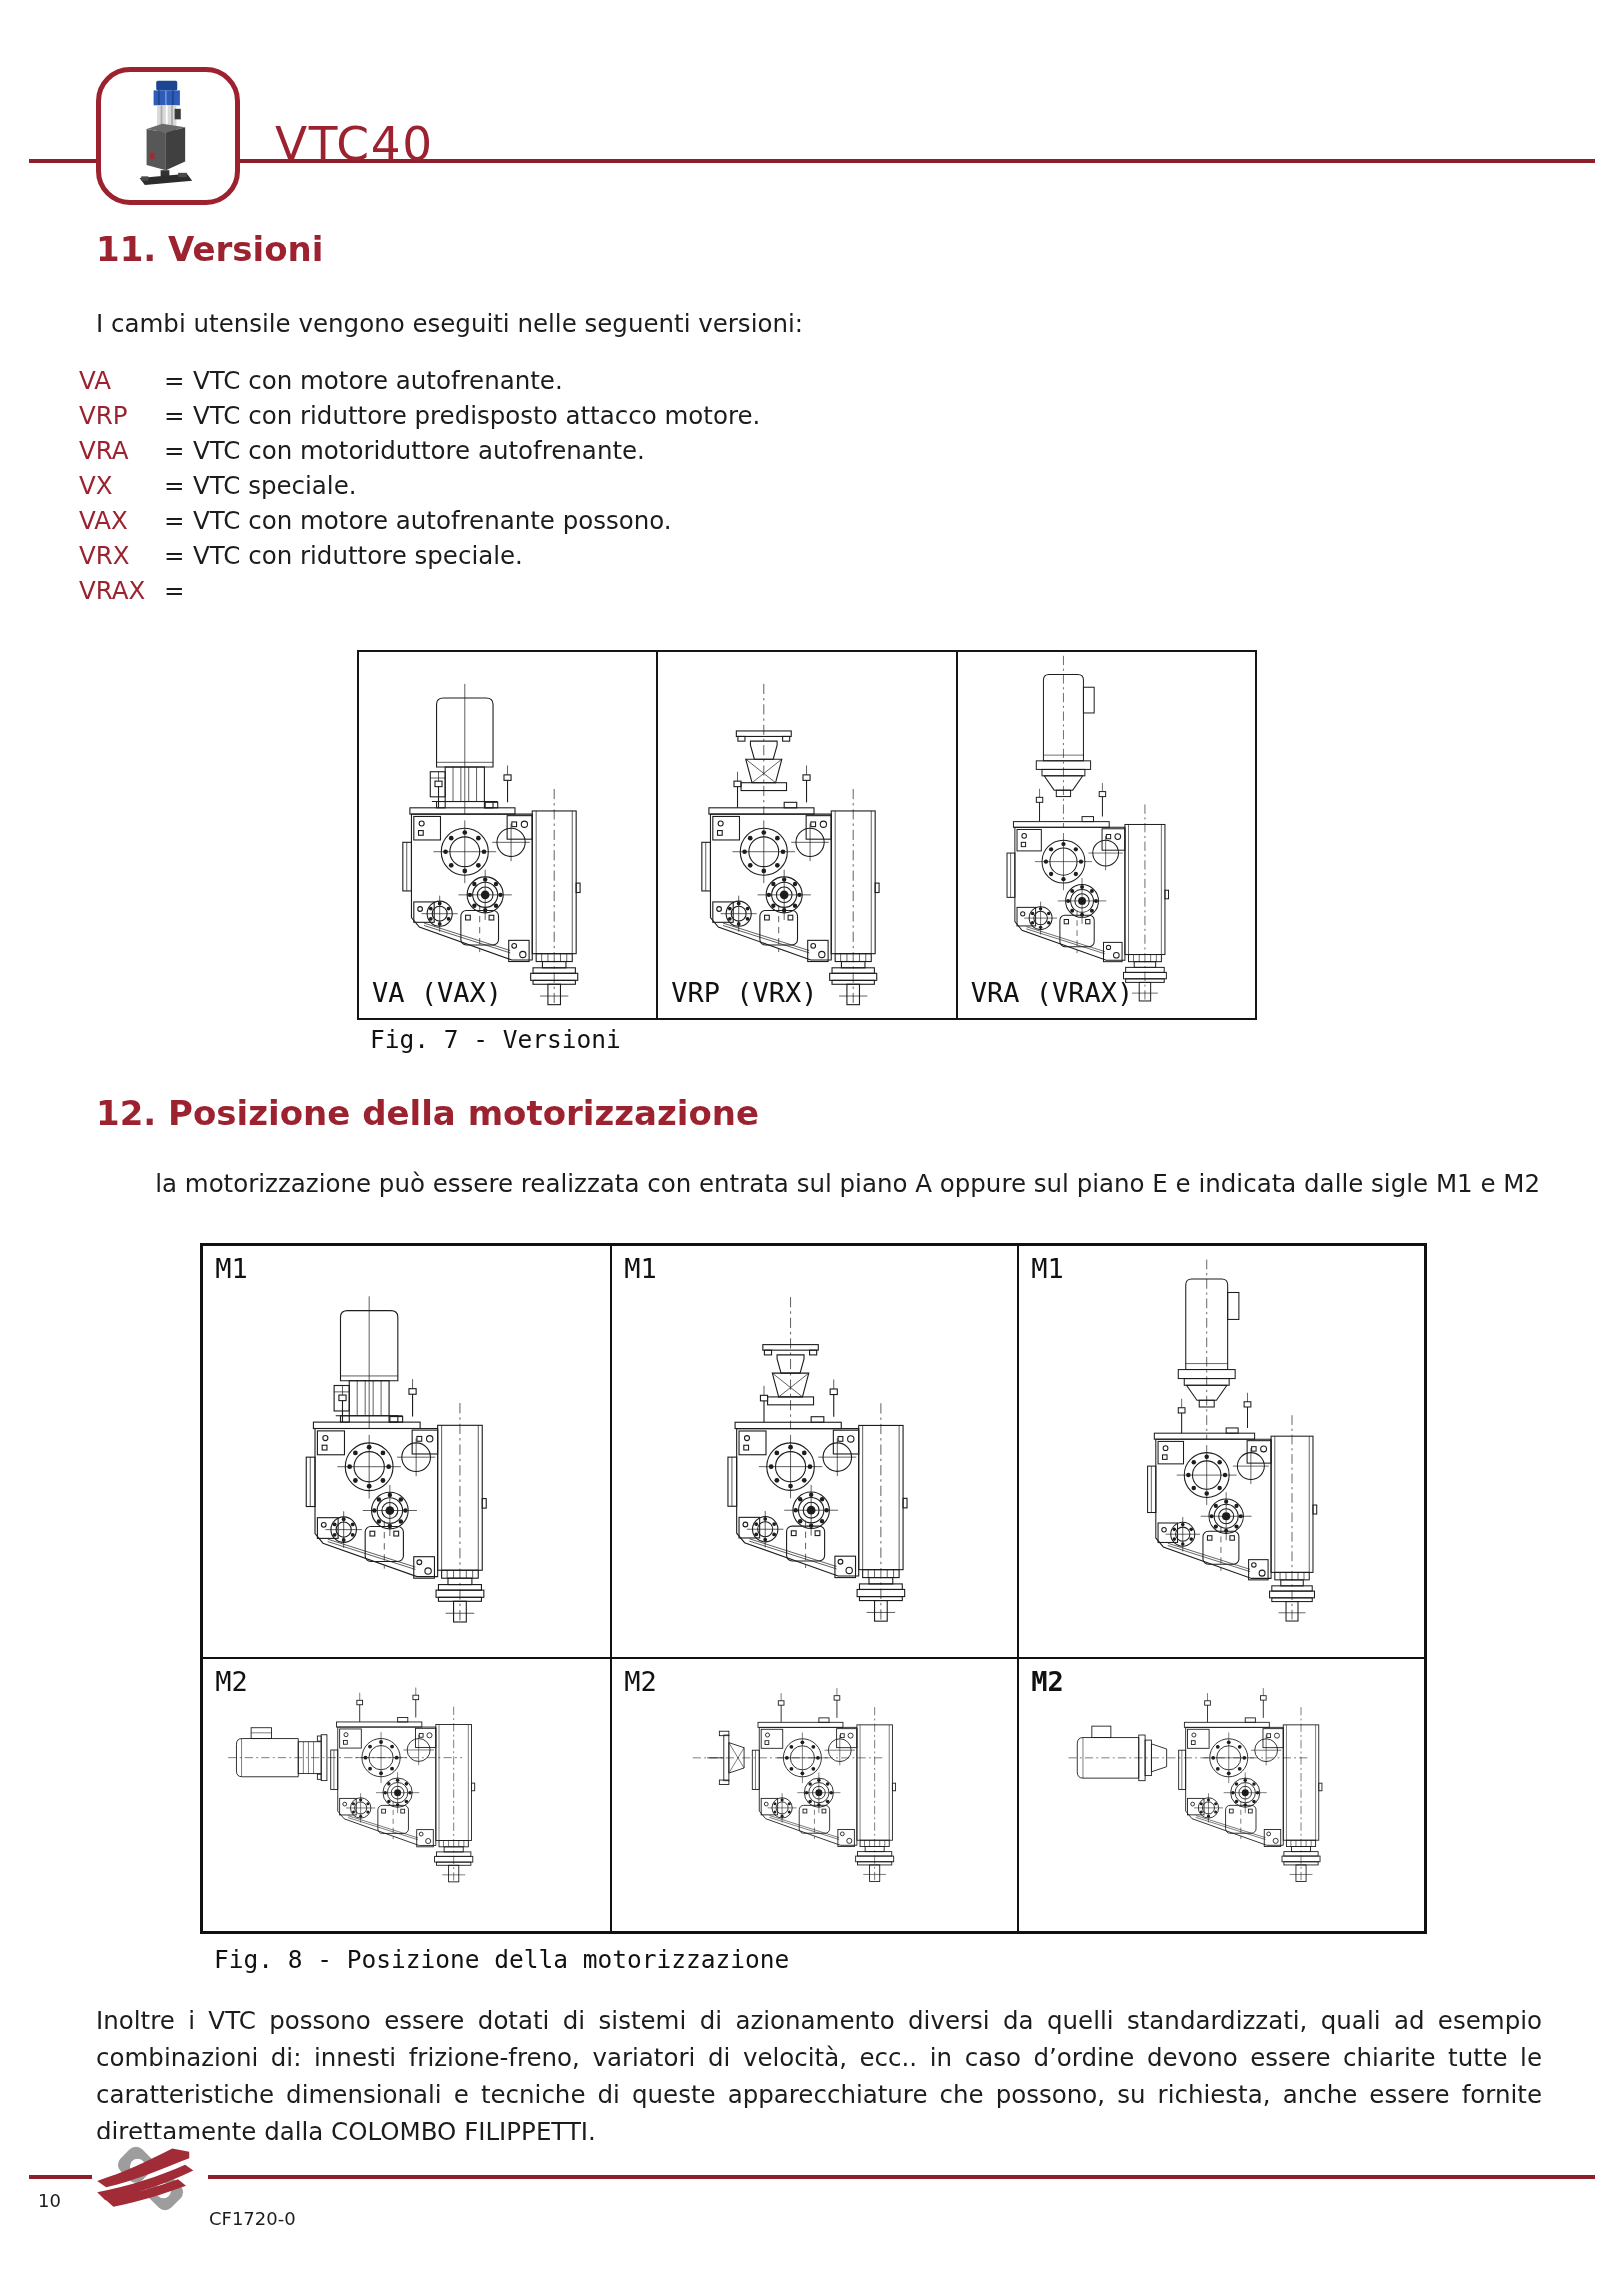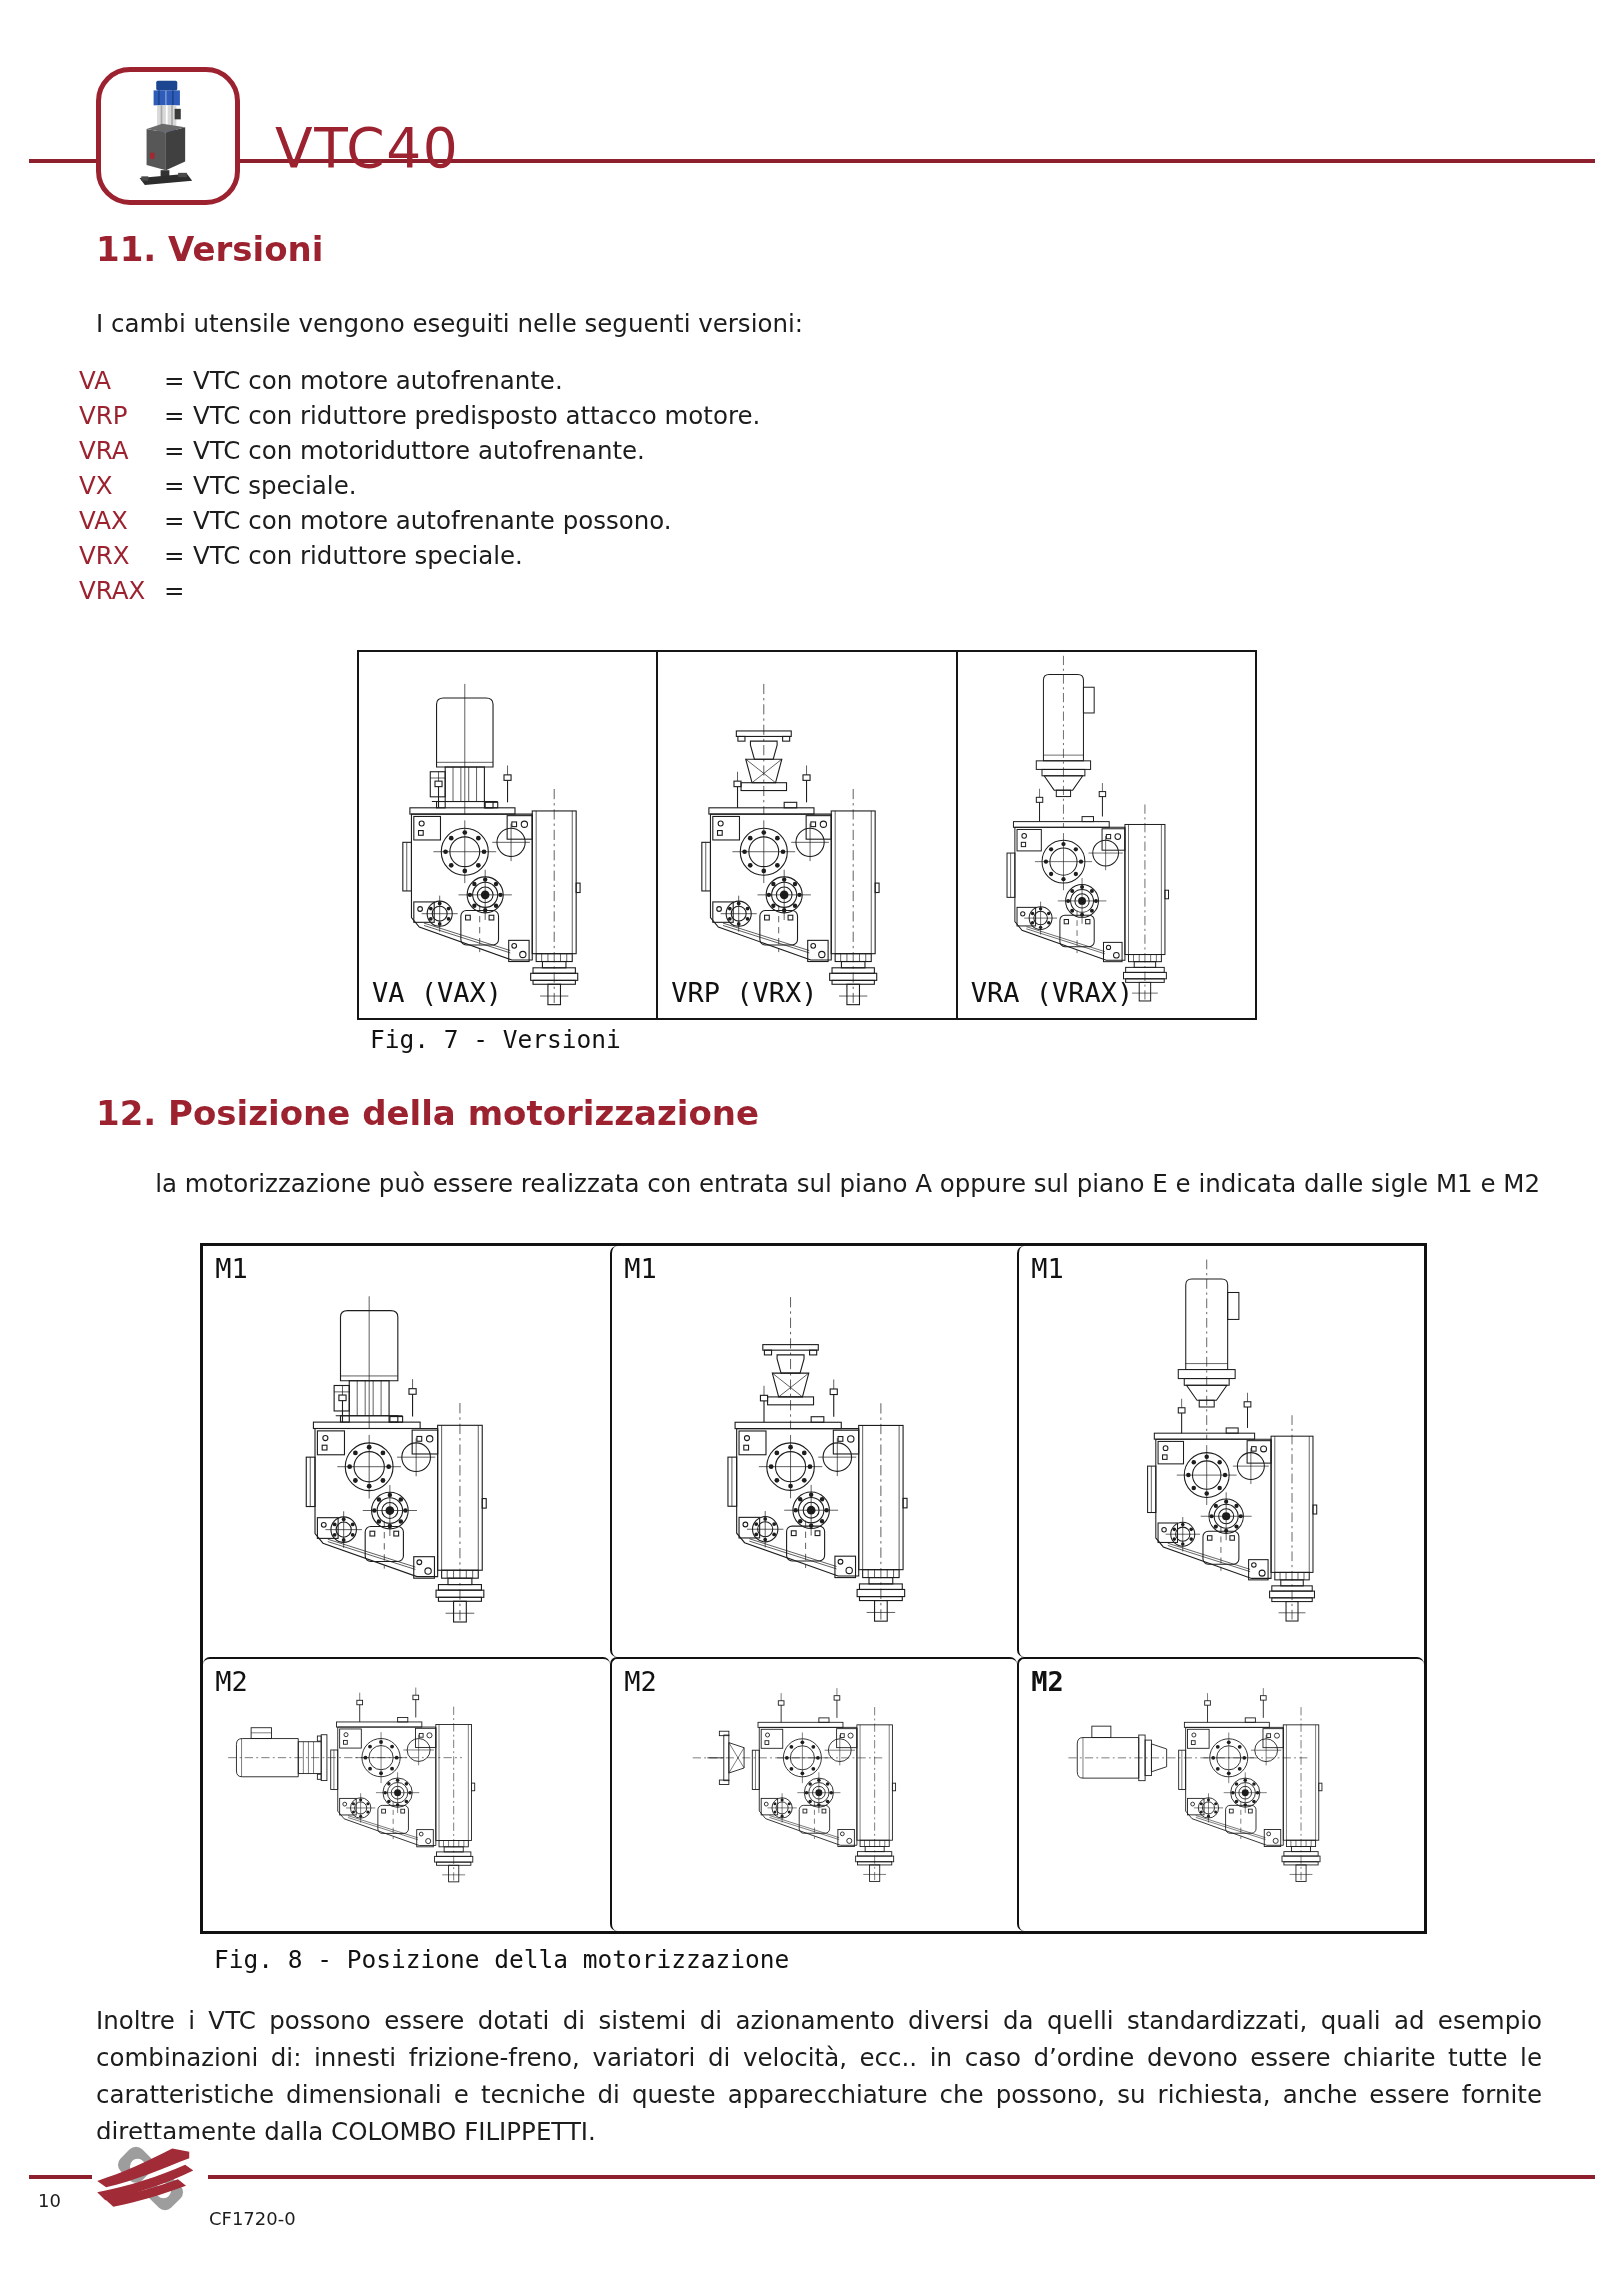--- a/index.html
+++ b/index.html
@@ -19,21 +19,21 @@
   .abs{position:absolute;}
 
   
   .header-rule{left:29px;top:159px;width:1566px;height:4.1px;background:var(--rule);}
   .logo-box{
     left:96px;top:67px;width:144px;height:138px;background:#fff;
     border:5.7px solid var(--accent);border-radius:34px;z-index:2;
     display:flex;align-items:center;justify-content:center;
   }
   .logo-box svg{width:105px;height:114px;}
-  .doc-title{left:275px;top:116px;font-size:55px;letter-spacing:1.6px;color:var(--accent);}
+  .doc-title{left:275px;top:116px;font-size:47px;letter-spacing:1.6px;color:var(--accent);}
 
   
   .sec-heading{color:var(--accent);font-weight:bold;font-size:34px;}
   .s11-heading{left:96px;top:229px;}
   .s11-intro{left:96px;top:309px;font-size:24.5px;}
   .version-list{left:79px;top:363px;width:981px;font-size:24.5px;}
   .version-row{display:flex;height:35px;line-height:35px;}
   .version-code{width:85px;color:var(--accent);}
   .version-eq{width:29px;}
   .s12-heading{left:96px;top:1093px;text-align:center;}
@@ -43,21 +43,21 @@
   
   .cadfont{font-family:"DejaVu Sans Mono","Liberation Mono",monospace;}
   .fig7{left:357px;top:650px;width:900px;height:370px;border:2.5px solid #151515;display:flex;background:#fff;}
   .fig7-cell{flex:1;position:relative;border-left:2.5px solid #151515;}
   .fig7-cell:first-child{border-left:none;}
   .panel-label{position:absolute;left:13px;bottom:9.8px;font-size:27px;color:#111;}
   .fig-caption{font-size:24.5px;color:#111;}
   .fig7-caption{left:370px;top:1025px;}
   .fig8{left:200px;top:1243px;width:1227px;height:691px;border:3.3px solid #111;display:grid;
         grid-template-columns:1fr 1fr 1fr;grid-template-rows:411px auto;background:#fff;}
-  .fig8-cell{position:relative;border-left:2.5px solid #111;border-radius:7px;}
+  .fig8-cell{position:relative;border-left:2.5px solid #111;}
   .fig8-cell.c1{border-left:none;}
   .fig8-cell.r2{border-top:2.5px solid #111;padding-left:48px;}
   .cell-label{position:absolute;left:12.3px;top:6.5px;font-size:27px;color:#111;}
   .cell-label.bold{font-weight:bold;}
   .fig8-caption{left:214px;top:1945px;}
   .fig-svg{position:absolute;inset:0;width:100%;height:100%;}
   .fig-svg *{vector-effect:non-scaling-stroke;}
   .draw{stroke:#1d1d1d;fill:none;stroke-width:1.4px;}
   .thin{stroke-width:0.9px;}
   .cl{stroke-width:0.9px;stroke-dasharray:13 5 3 5;}

